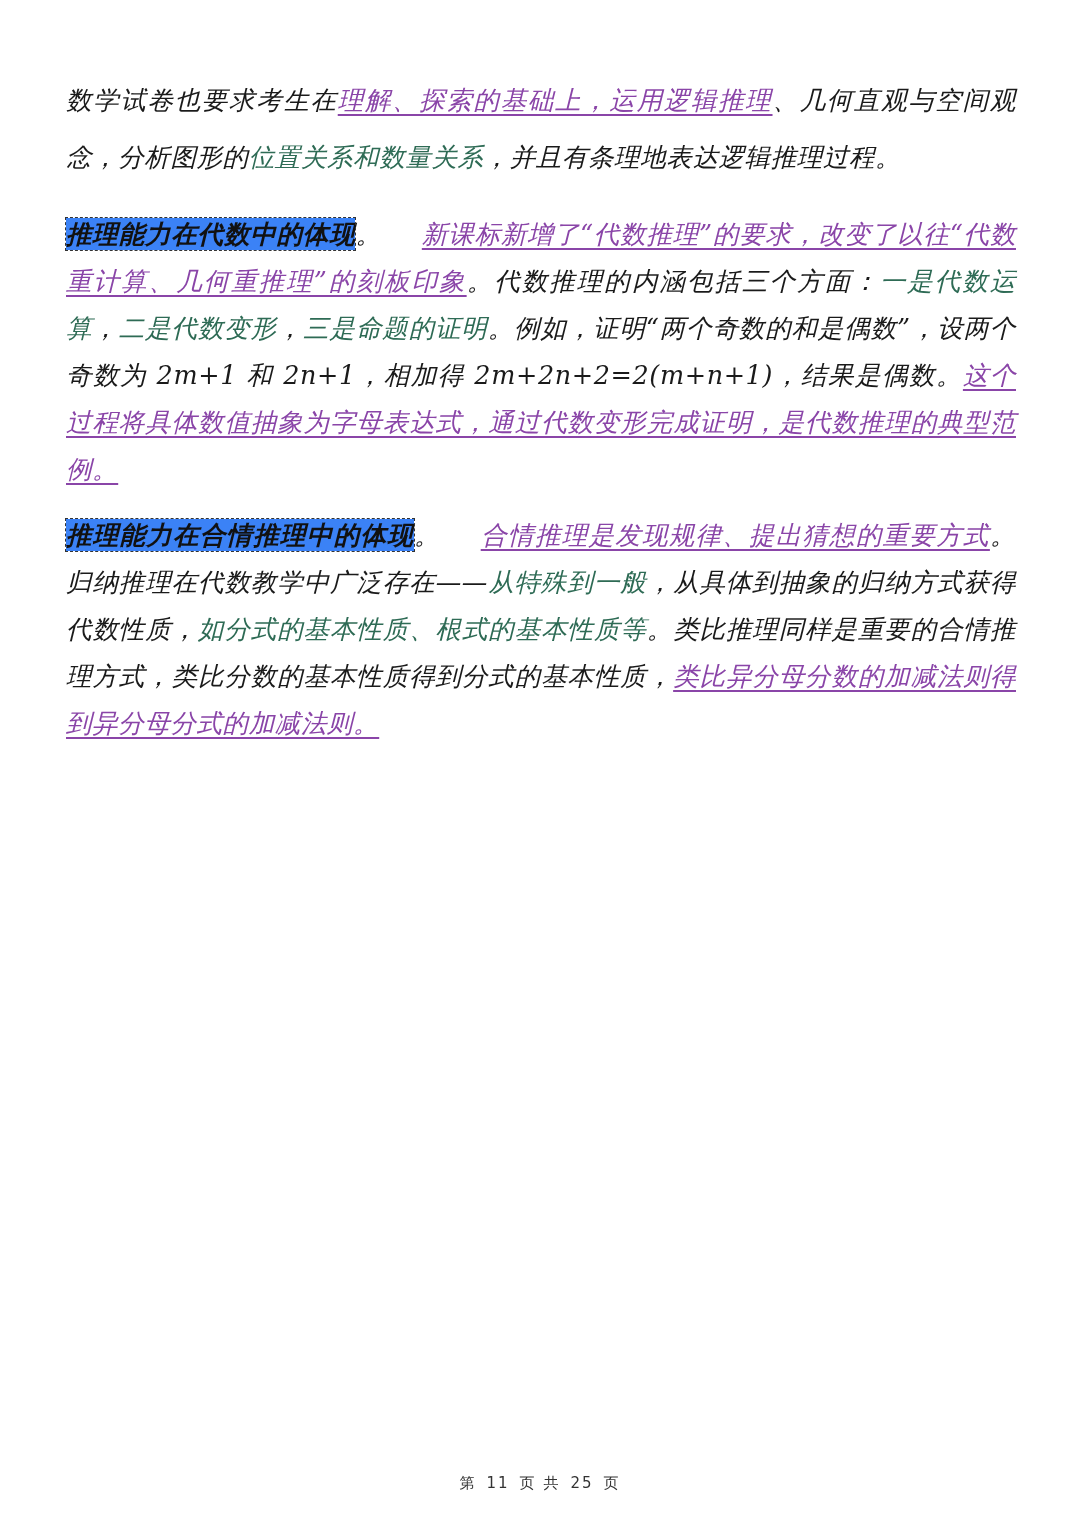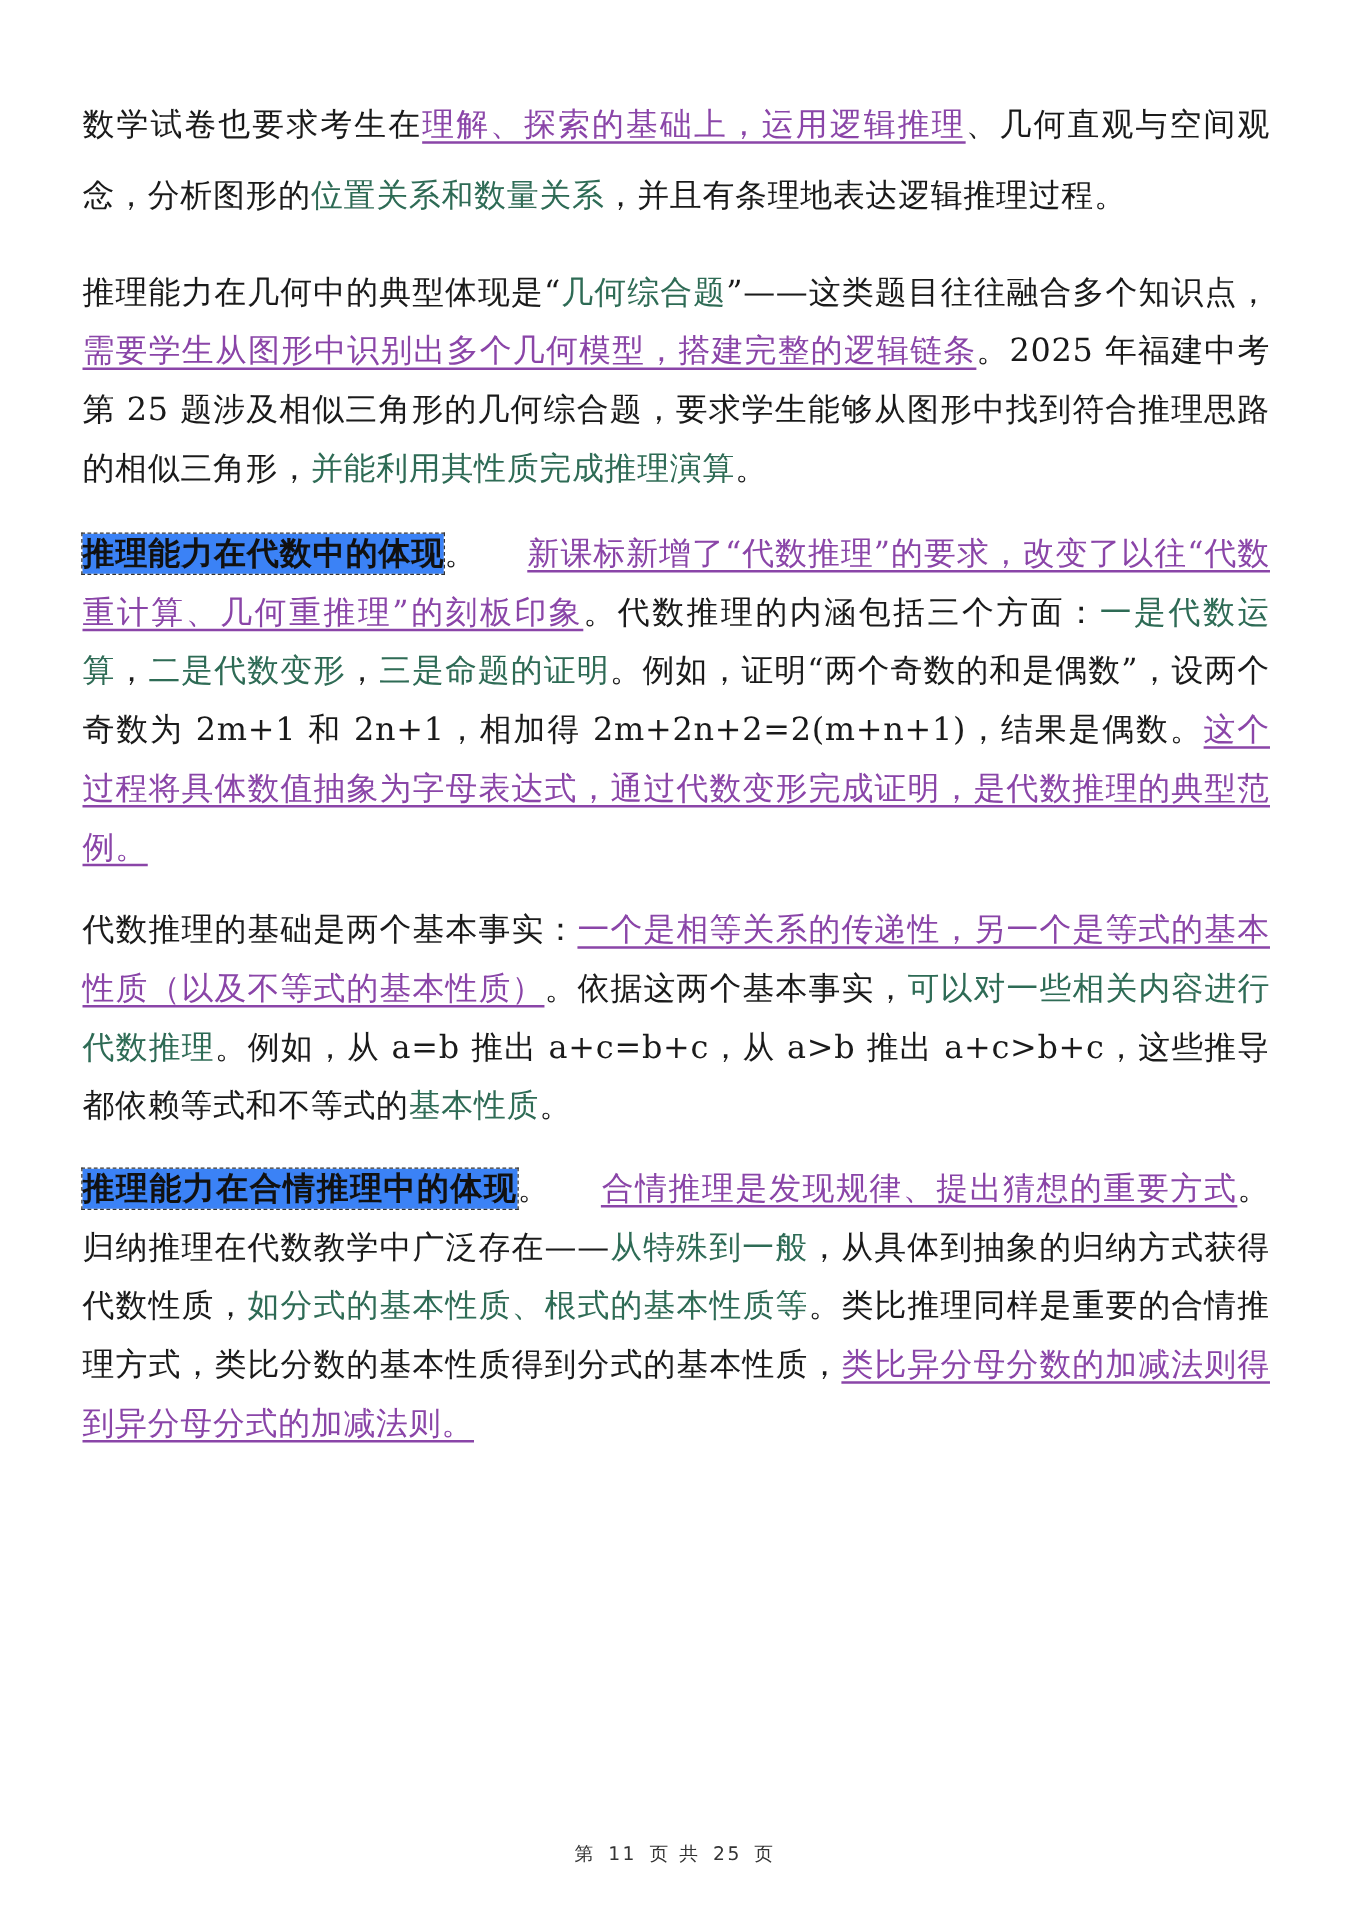--- a/index.html
+++ b/index.html
@@ -13,20 +13,21 @@
       position: relative;
       overflow: hidden;
       font-family: "DejaVu Serif", "Liberation Serif", serif;
       color: #1a1a1a;
     }
     .page {
       position: absolute;
       left: 66px;
       top: 72px;
       width: 950px;
+      font-style: italic;
     }
     .para {
       font-size: 25.5px;
       margin: 0;
       letter-spacing: 0.6px;
       text-align: justify;
     }
     .para.loose { line-height: 57px; }
     .para.tight { line-height: 47px; }
     .p1 { margin-bottom: 25px; }
@@ -67,25 +68,23 @@
     }
     .footer span { margin: 0 5px; }
   </style>
 </head>
 <body>
 
 <div class="page">
 
   <p class="para loose p1"><span>数学试卷也要求考生在</span><span class="purple">理解、探索的基础上，运用逻辑推理</span><span>、几何直观与空间观念，分析图形的</span><span class="green">位置关系和数量关系</span><span>，并且有条理地表达逻辑推理过程。</span></p>
 
-  <p class="para tight p2"><span>推理能力在几何中的典型体现是“</span><span class="green">几何综合题</span><span>”——这类题目往往融合多个知识点，</span><span class="purple">需要学生从图形中识别出多个几何模型，搭建完整的逻辑链条</span><span>。2025 年福建中考第 25 题涉及相似三角形的几何综合题，要求学生能够从图形中找到符合推理思路的相似三角形，</span><span class="green">并能利用其性质完成推理演算</span><span>。</span></p>
 
   <p class="para tight p3"><span class="hl">推理能力在代数中的体现</span><span>。</span><span class="gap"></span><span class="purple">新课标新增了“代数推理”的要求，改变了以往“代数重计算、几何重推理”的刻板印象</span><span>。代数推理的内涵包括三个方面：</span><span class="green">一是代数运算</span><span>，</span><span class="green">二是代数变形</span><span>，</span><span class="green">三是命题的证明</span><span>。例如，证明“两个奇数的和是偶数”，设两个奇数为 2m+1 和 2n+1，相加得 2m+2n+2=2(m+n+1)，结果是偶数。</span><span class="purple">这个过程将具体数值抽象为字母表达式，通过代数变形完成证明，是代数推理的典型范例。</span></p>
 
-  <p class="para tight p4"><span>代数推理的基础是两个基本事实：</span><span class="purple">一个是相等关系的传递性，另一个是等式的基本性质（以及不等式的基本性质）</span><span>。依据这两个基本事实，</span><span class="green">可以对一些相关内容进行代数推理</span><span>。例如，从 a=b 推出 a+c=b+c，从 a&gt;b 推出 a+c&gt;b+c，这些推导都依赖等式和不等式的</span><span class="green">基本性质</span><span>。</span></p>
 
   <p class="para tight p5"><span class="hl">推理能力在合情推理中的体现</span><span>。</span><span class="gap"></span><span class="purple">合情推理是发现规律、提出猜想的重要方式</span><span>。归纳推理在代数教学中广泛存在——</span><span class="green">从特殊到一般</span><span>，从具体到抽象的归纳方式获得代数性质，</span><span class="green">如分式的基本性质、根式的基本性质等</span><span>。类比推理同样是重要的合情推理方式，类比分数的基本性质得到分式的基本性质，</span><span class="purple">类比异分母分数的加减法则得到异分母分式的加减法则。</span></p>
 
 
 
 </div>
 
 <div class="footer">
   <span>第</span><span>11</span><span>页  共</span><span>25</span><span>页</span>
 </div>

